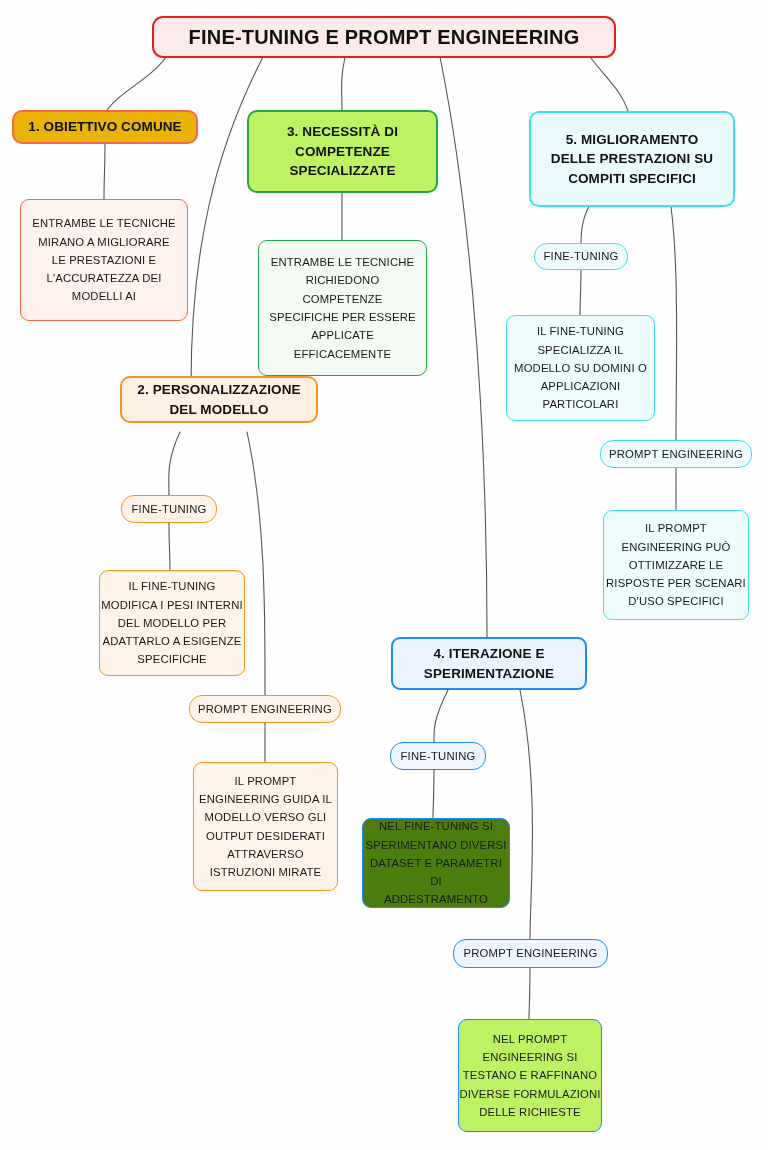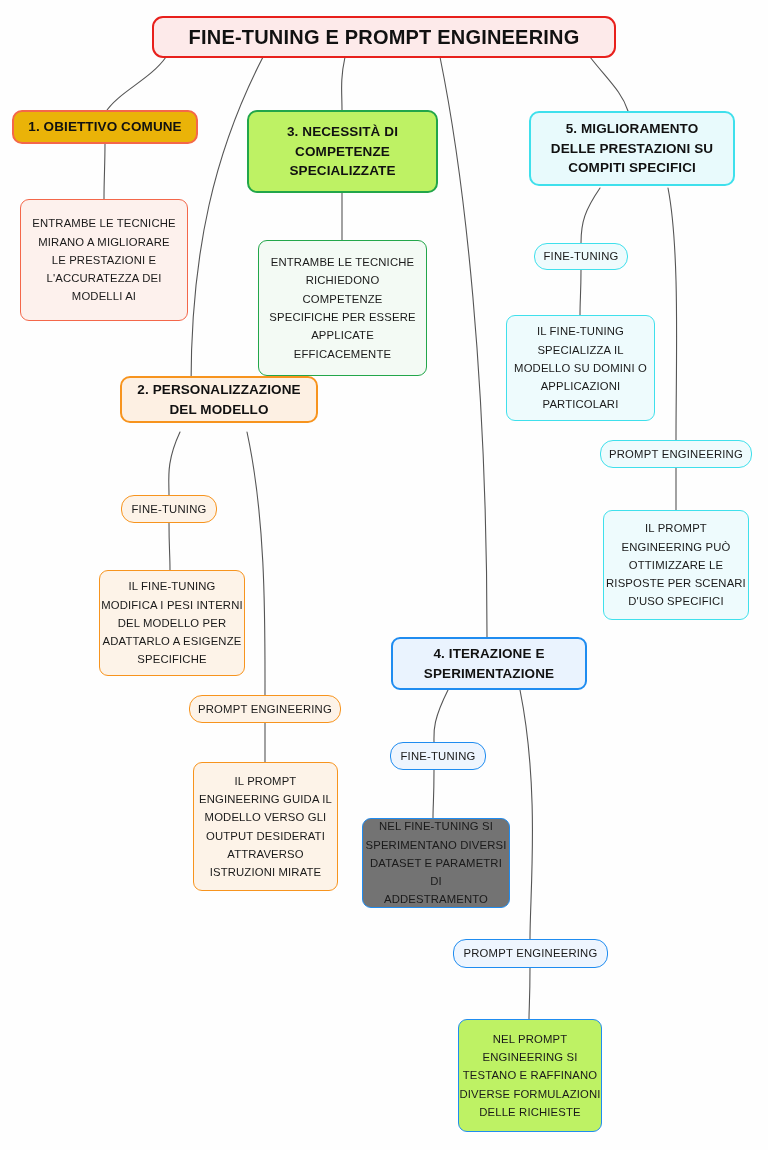--- a/index.html
+++ b/index.html
@@ -143,21 +143,21 @@
   <div class="node n-desc" style="left:258px;top:240px;width:169px;height:136px;font-size:11.3px;
               background:#f3faf4;border-color:#22a64a;color:#1a1a1a;">
     <span>ENTRAMBE LE TECNICHE
 RICHIEDONO
 COMPETENZE
 SPECIFICHE PER ESSERE
 APPLICATE
 EFFICACEMENTE</span>
   </div>
 
-  <div class="node n-main" style="left:529px;top:111px;width:206px;height:75px;font-size:13.5px;
+  <div class="node n-main" style="left:529px;top:111px;width:206px;height:96px;font-size:13.5px;
               background:#e8fafc;border-color:#3fe0ec;color:#111111;">
     <span>5. MIGLIORAMENTO
 DELLE PRESTAZIONI SU
 COMPITI SPECIFICI</span>
   </div>
   <div class="node n-pill" style="left:534px;top:243px;width:94px;height:27px;font-size:11.3px;
               background:#eefbfd;border-color:#3fe0ec;color:#1a1a1a;">
     <span>FINE-TUNING</span>
   </div>
   <div class="node n-desc" style="left:506px;top:315px;width:149px;height:106px;font-size:11.3px;
@@ -215,21 +215,21 @@
   <div class="node n-main" style="left:391px;top:637px;width:196px;height:53px;font-size:13.5px;
               background:#eaf3fe;border-color:#1f8cf0;color:#111111;border-radius:9px;">
     <span>4. ITERAZIONE E
 SPERIMENTAZIONE</span>
   </div>
   <div class="node n-pill" style="left:390px;top:742px;width:96px;height:28px;font-size:11.3px;
               background:#eef5fe;border-color:#1f8cf0;color:#1a1a1a;">
     <span>FINE-TUNING</span>
   </div>
   <div class="node n-desc" style="left:362px;top:818px;width:148px;height:90px;font-size:11.3px;
-              background:#737373;border-color:#1f8cf0;color:#1a1a1a;">
+              background:#4d7c0f;border-color:#1f8cf0;color:#1a1a1a;">
     <span>NEL FINE-TUNING SI
 SPERIMENTANO DIVERSI
 DATASET E PARAMETRI DI
 ADDESTRAMENTO</span>
   </div>
   <div class="node n-pill" style="left:453px;top:939px;width:155px;height:29px;font-size:11.3px;
               background:#eef5fe;border-color:#1f8cf0;color:#1a1a1a;">
     <span>PROMPT ENGINEERING</span>
   </div>
   <div class="node n-desc" style="left:458px;top:1019px;width:144px;height:113px;font-size:11.3px;

